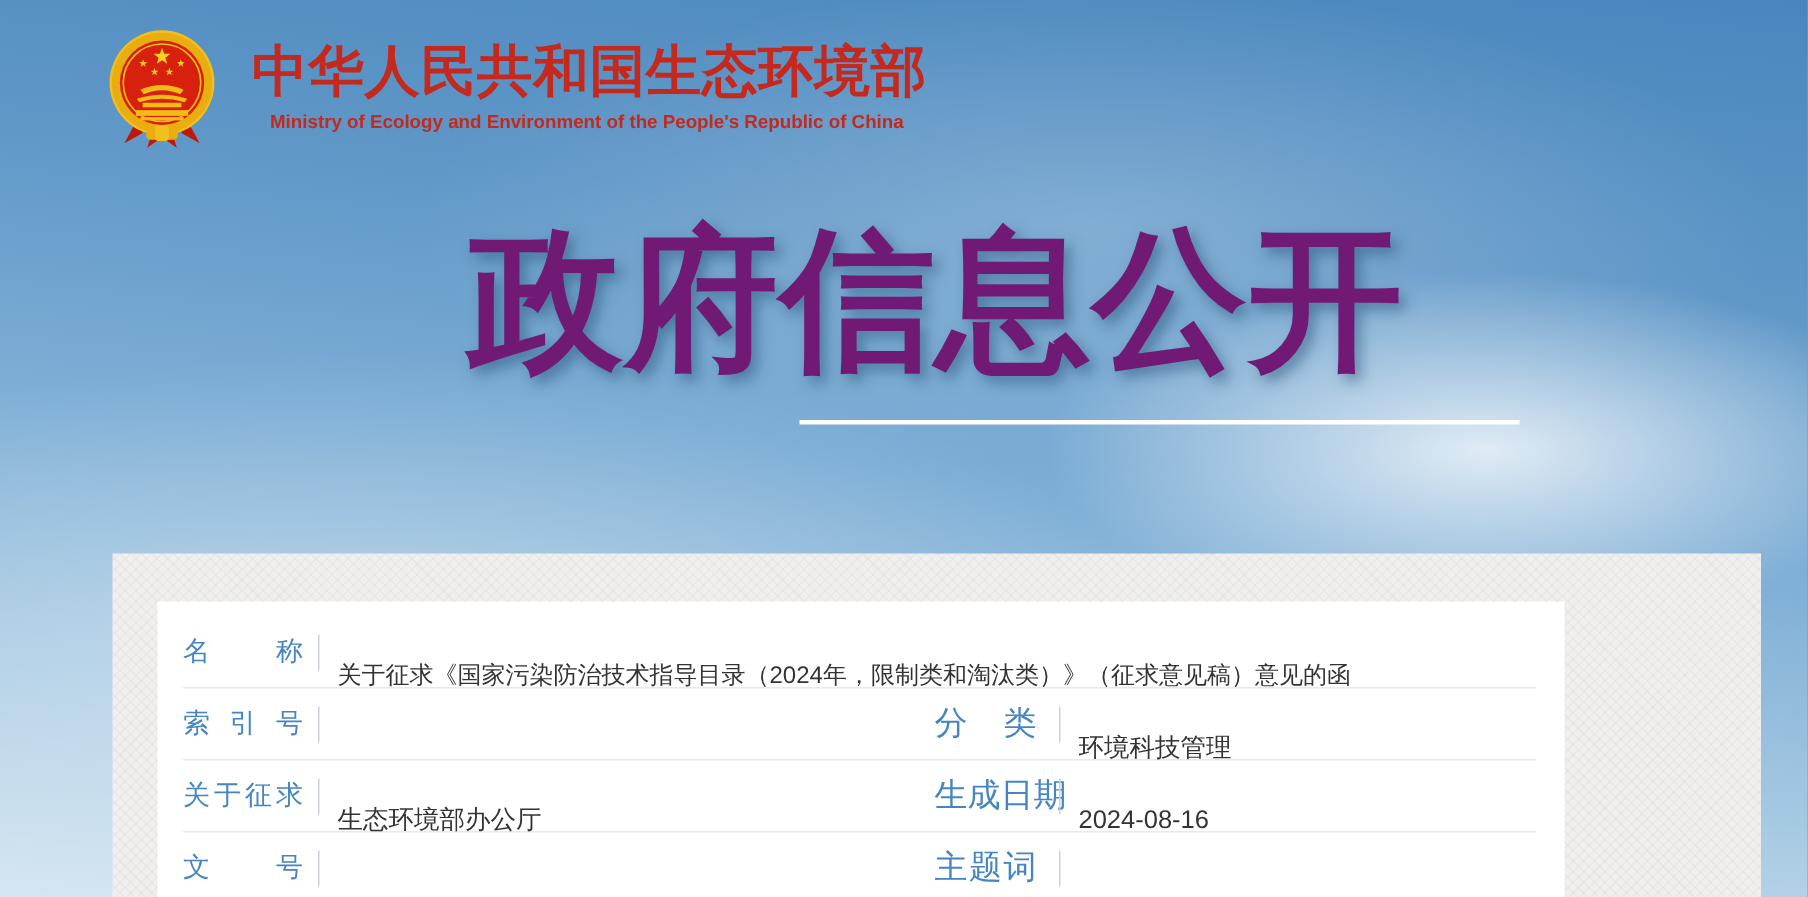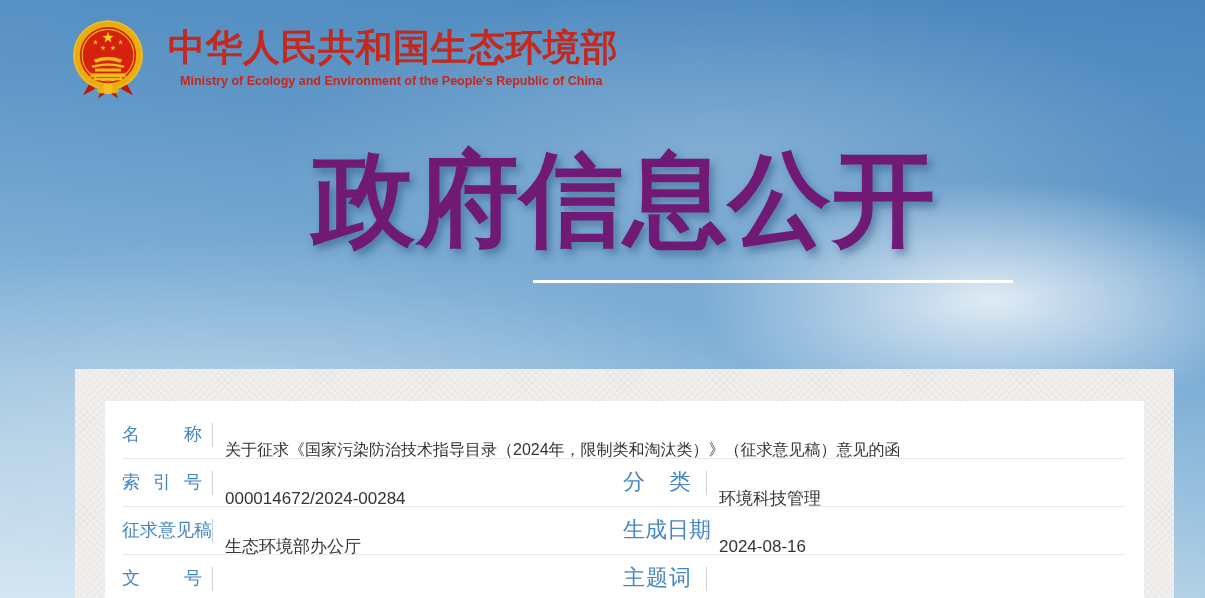--- a/index.html
+++ b/index.html
@@ -46,21 +46,21 @@
 
   
   .content-band {
     position:absolute; left:75px; top:369px; width:1099px; bottom:0;
     background-color:#f0efee;
     background-image:
       repeating-linear-gradient(45deg, rgba(0,0,0,.028) 0 1px, transparent 1px 5px),
       repeating-linear-gradient(-45deg, rgba(0,0,0,.028) 0 1px, transparent 1px 5px);
   }
   .info-card {
-    position:absolute; left:30px; top:32px; width:1039px; bottom:0;
+    position:absolute; left:30px; top:32px; width:938px; bottom:0;
     background:#ffffff; padding:10px 19px 0 17px;
   }
 
   .trow { display:flex; align-items:center; height:47px; }
   .tcell { display:flex; align-items:center; min-width:0; }
   .tcell.left  { width:501px; flex:0 0 501px; }
   .tcell.right { flex:1 1 auto; }
   .tcell.wide  { width:100%; }
 
   .lbl {
@@ -146,33 +146,32 @@
           <span class="vsep"></span>
           <span class="val name-val">关于征求《国家污染防治技术指导目录（2024年，限制类和淘汰类）》（征求意见稿）意见的函</span>
         </div>
       </div>
       <div class="hdiv"></div>
 
       <div class="trow">
         <div class="tcell left">
           <span class="lbl">索引号</span>
           <span class="vsep"></span>
-          <span class="val">000014672/2024-00284</span>
         </div>
         <div class="tcell right">
           <span class="lbl">分类</span>
           <span class="vsep"></span>
           <span class="val">环境科技管理</span>
         </div>
       </div>
       <div class="hdiv"></div>
 
       <div class="trow">
         <div class="tcell left">
-          <span class="lbl">征求意见稿</span>
+          <span class="lbl">关于征求</span>
           <span class="vsep"></span>
           <span class="val">生态环境部办公厅</span>
         </div>
         <div class="tcell right">
           <span class="lbl">生成日期</span>
           <span class="vsep"></span>
           <span class="val">2024-08-16</span>
         </div>
       </div>
       <div class="hdiv"></div>

